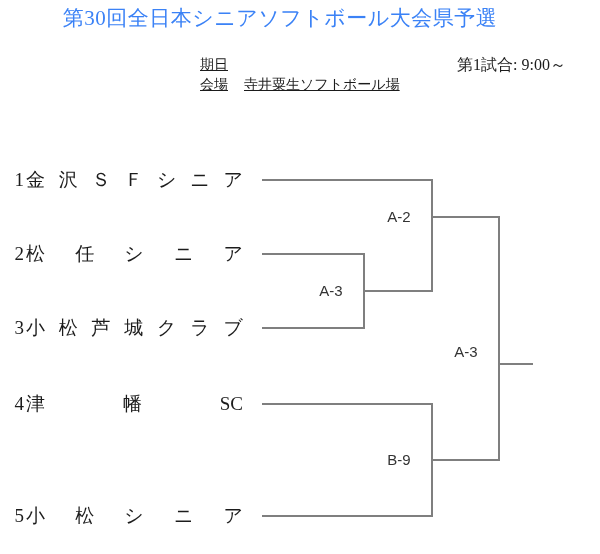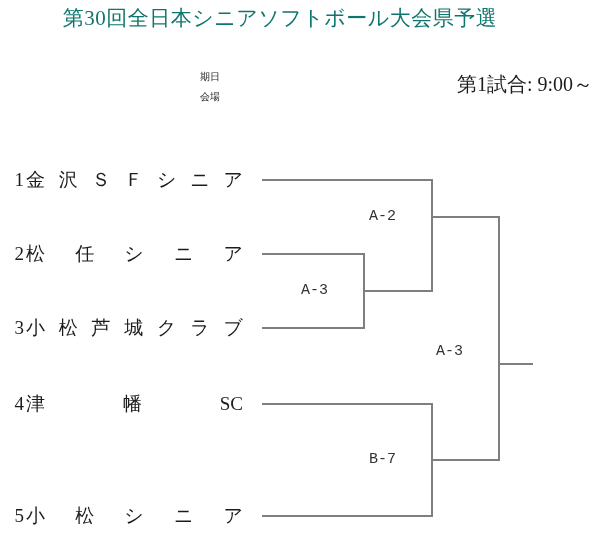--- a/index.html
+++ b/index.html
@@ -10,66 +10,68 @@
     font-family:"Liberation Serif","DejaVu Serif",serif;
     color:#1c1c1c;
     overflow:hidden;
   }
   .title{
     position:absolute;left:0;top:4px;width:560px;
     margin:0;
     text-align:center;
     font-size:21px;font-weight:normal;
     letter-spacing:0.5px;
-    color:#0f766e;
+    color:#3b82f6;
   }
   .info{
-    position:absolute;left:200px;top:67px;
-    font-size:10px;line-height:20px;
+    position:absolute;left:200px;top:55px;
+    font-size:14px;line-height:20px;
     white-space:nowrap;
+    text-decoration:underline;
   }
   .info-row{display:flex;}
   .info-label{display:inline-block;min-width:44px;}
   .first-game{
     position:absolute;left:457px;top:55px;
-    font-size:20px;line-height:20px;white-space:nowrap;margin-top:19px;
+    font-size:16px;line-height:20px;white-space:nowrap;
   }
   .team-row{
     position:absolute;left:0;height:22px;display:flex;align-items:center;
   }
   .seed{
     display:inline-block;width:24px;text-align:right;
     font-size:19px;line-height:22px;
   }
   .team-name{
     display:flex;justify-content:space-between;
     width:217px;margin-left:2px;
     font-size:19px;line-height:22px;white-space:nowrap;
   }
   .bline{position:absolute;background:#7f7f7f;}
   .match-label{
-    position:absolute;width:60px;text-align:left;
-    font-family:Liberation Mono, monospace;
+    position:absolute;width:60px;text-align:center;
+    font-family:Liberation Sans, sans-serif;
     font-size:15px;line-height:16px;color:#333333;
     white-space:nowrap;
   }
 </style>
 </head>
 <body>
 
 <div class="page">
 
   <h1 class="title">第30回全日本シニアソフトボール大会県予選</h1>
 
   <div class="info">
     <div class="info-row">
       <span class="info-label">期日</span>
     </div>
     <div class="info-row">
       <span class="info-label">会場</span>
+      <span class="info-value">寺井粟生ソフトボール場</span>
     </div>
   </div>
 
   <div class="first-game">第1試合: 9:00～</div>
 
   <div>
 
     <div class="team-row" style="top:169px">
       <span class="seed">1</span>
       <div class="team-name">
@@ -136,17 +138,17 @@
     <div class="bline" style="left:431px;top:216px;width:69px;height:2px"></div>
 
     <div class="bline" style="left:431px;top:403px;width:2px;height:114px"></div>
     <div class="bline" style="left:431px;top:459px;width:69px;height:2px"></div>
 
     <div class="bline" style="left:498px;top:216px;width:2px;height:245px"></div>
     <div class="bline" style="left:498px;top:363px;width:35px;height:2px"></div>
 
     <div class="match-label" style="left:301px;top:283px">A-3</div>
     <div class="match-label" style="left:369px;top:209px">A-2</div>
-    <div class="match-label" style="left:369px;top:452px">B-7</div>
+    <div class="match-label" style="left:369px;top:452px">B-9</div>
     <div class="match-label" style="left:436px;top:344px">A-3</div>
 
   </div>
 </div>
 
 </body></html>

